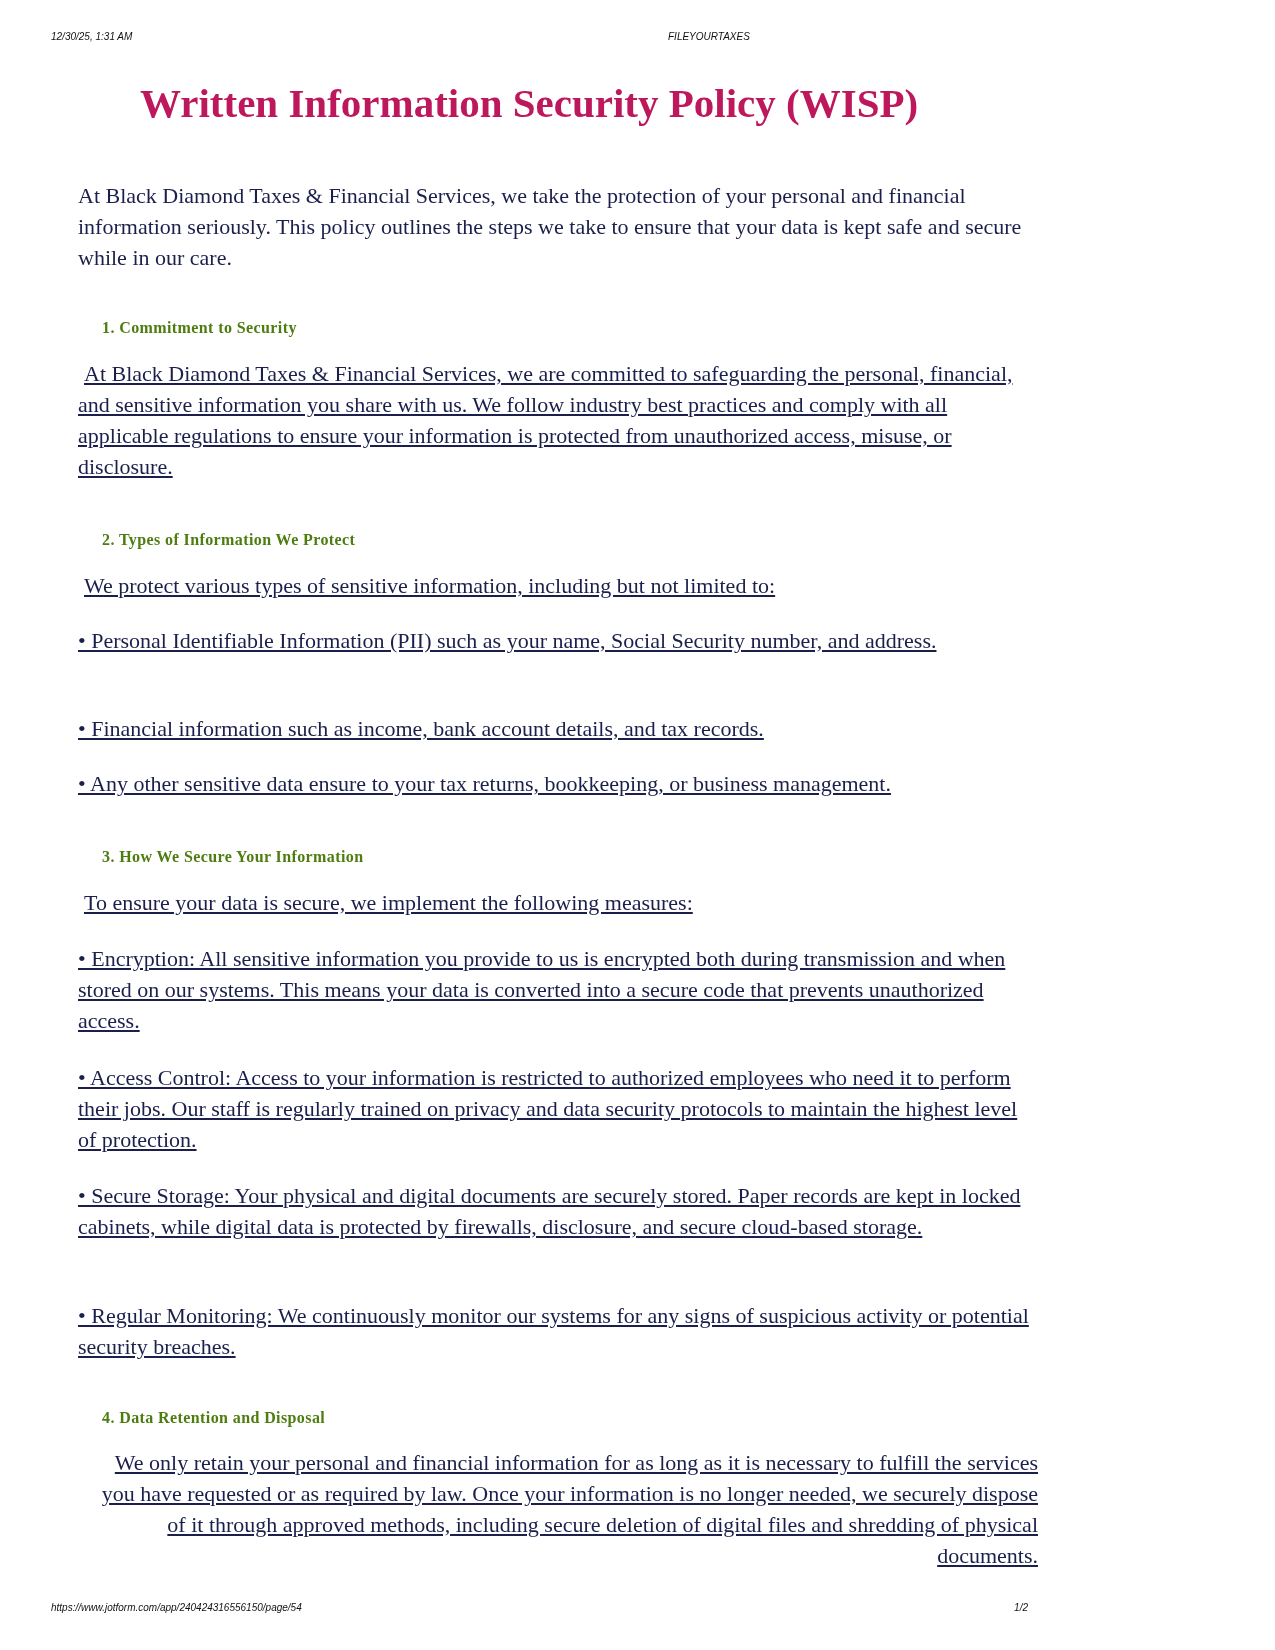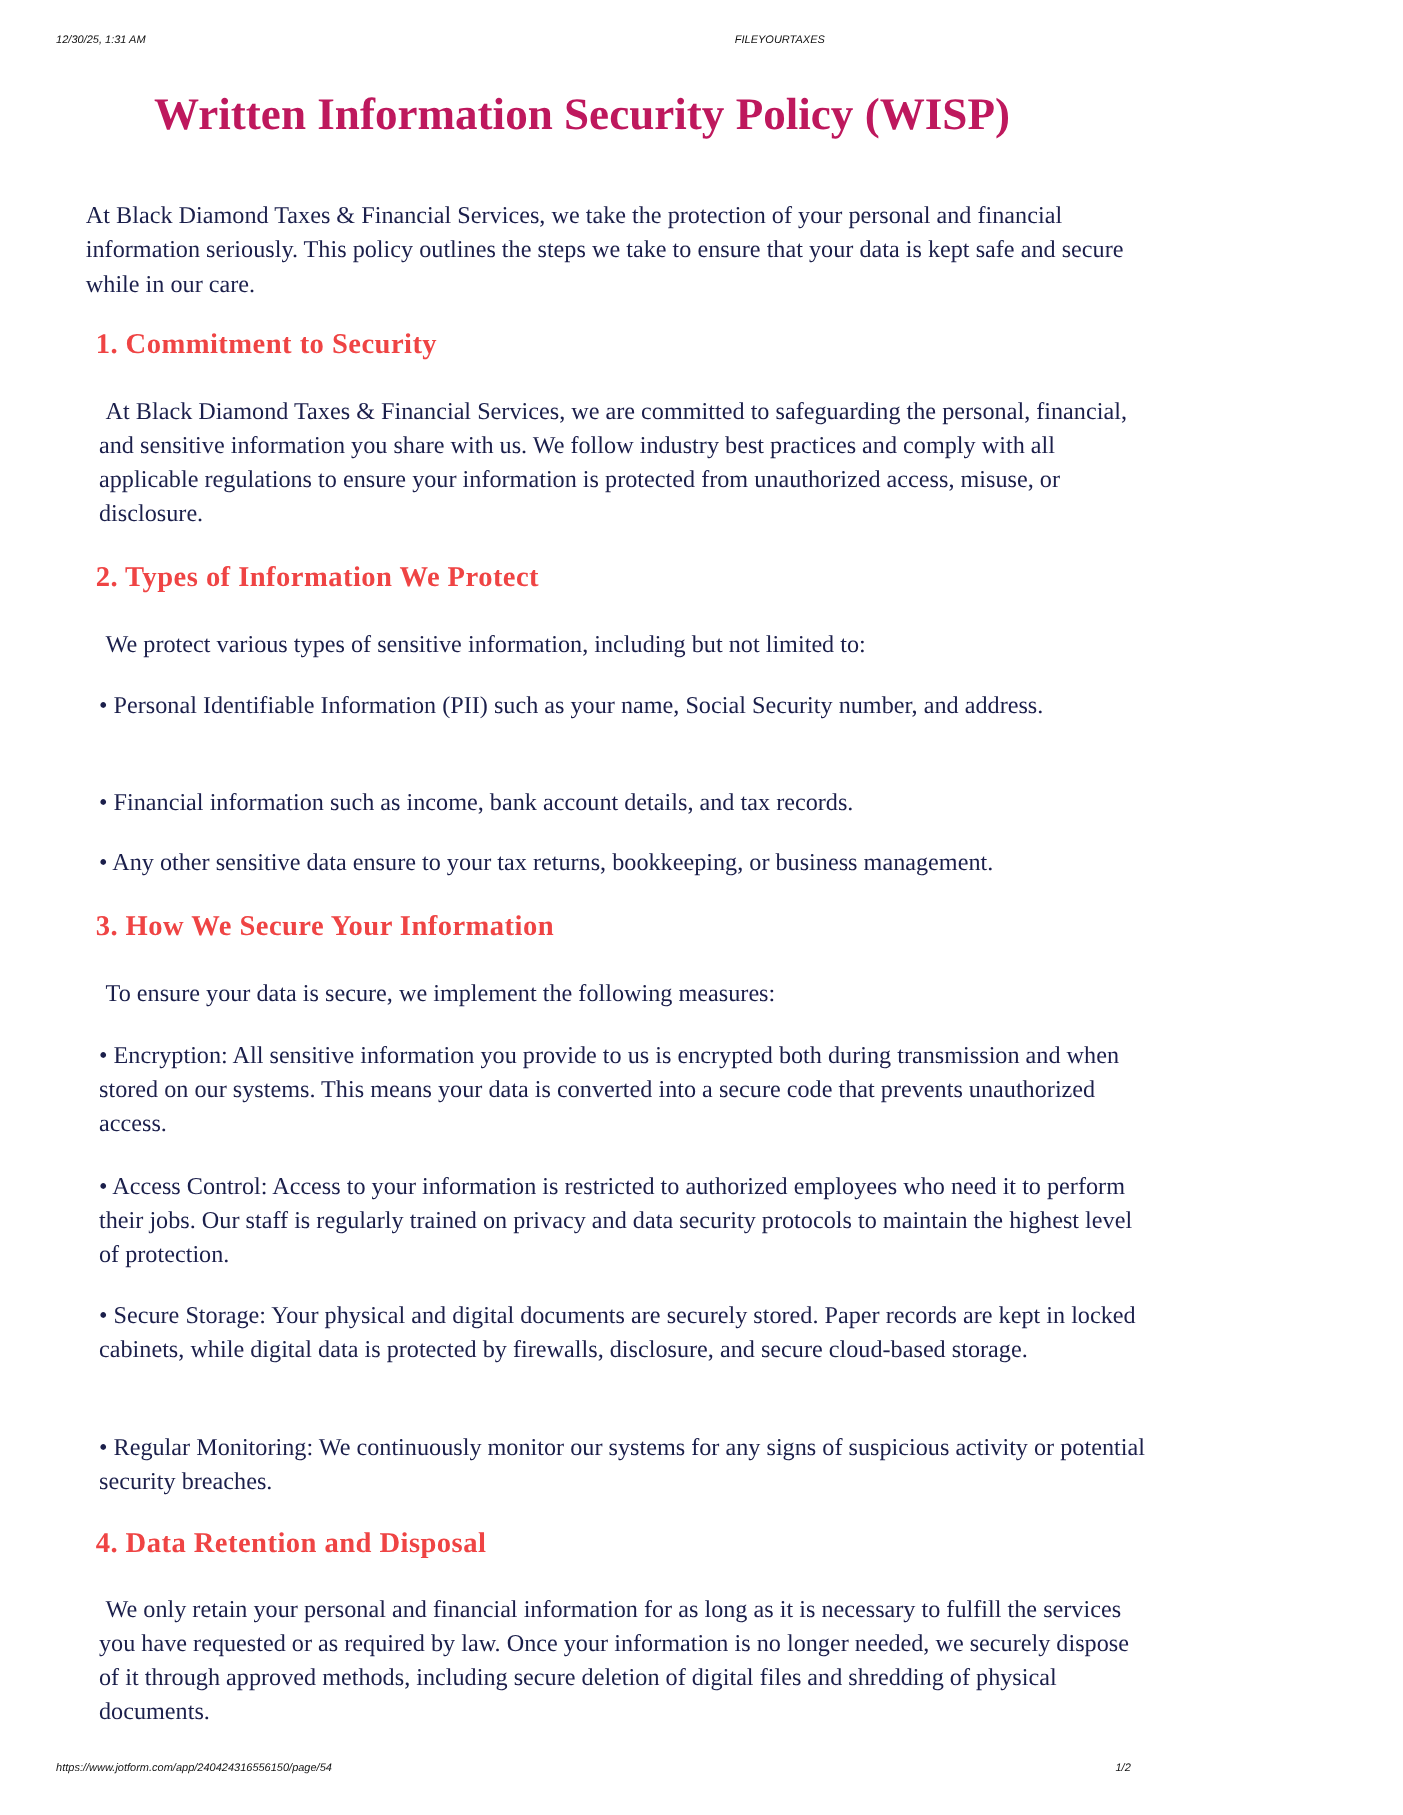--- a/index.html
+++ b/index.html
@@ -54,36 +54,37 @@
     left: 0;
     top: 180px;
     width: 960px;
     margin: 0;
     font-size: 22px;
     line-height: 31px;
   }
   .section-heading {
     position: absolute;
     left: 9px;
-    margin: 0;
+    margin: 15px;
     font-family: "Liberation Serif", serif;
     font-weight: bold;
-    font-size: 26px;
+    font-size: 16px;
     line-height: 32px;
-    color: #ef4444;
+    color: #4d7c0f;
     letter-spacing: 0.4px;
     white-space: nowrap;
   }
   .para {
     position: absolute;
-    left: 12px;
+    left: 0;
     width: 960px;
     margin: 0;
     font-size: 22px;
     line-height: 31px;
+    text-decoration: underline;
   }
   .para.lead { text-indent: 6px; }
 </style>
 </head>
 <body>
 
 <div class="print-header">
   <span class="ph-left">12/30/25, 1:31 AM</span>
   <span class="ph-center">FILEYOURTAXES</span>
 </div>
@@ -103,19 +104,19 @@
   <p class="para" style="top:768px;">• Any other sensitive data ensure to your tax returns, bookkeeping, or business management.</p>
 
   <h2 class="section-heading" style="top:826px;">3. How We Secure Your Information</h2>
   <p class="para lead" style="top:887px;">To ensure your data is secure, we implement the following measures:</p>
   <p class="para" style="top:943px;">• Encryption: All sensitive information you provide to us is encrypted both during transmission and when stored on our systems. This means your data is converted into a secure code that prevents unauthorized access.</p>
   <p class="para" style="top:1062px;">• Access Control: Access to your information is restricted to authorized employees who need it to perform their jobs. Our staff is regularly trained on privacy and data security protocols to maintain the highest level of protection.</p>
   <p class="para" style="top:1180px;">• Secure Storage: Your physical and digital documents are securely stored. Paper records are kept in locked cabinets, while digital data is protected by firewalls, disclosure, and secure cloud-based storage.</p>
   <p class="para" style="top:1300px;">• Regular Monitoring: We continuously monitor our systems for any signs of suspicious activity or potential security breaches.</p>
 
   <h2 class="section-heading" style="top:1387px;">4. Data Retention and Disposal</h2>
-  <p class="para lead" style="top:1447px;">We only retain your personal and financial information for as long as it is necessary to fulfill the services you have requested or as required by law. Once your information is no longer needed, we securely dispose of it through approved methods, including secure deletion of digital files and shredding of physical documents.</p>
+  <p class="para lead" style="top:1447px;text-align:right;">We only retain your personal and financial information for as long as it is necessary to fulfill the services you have requested or as required by law. Once your information is no longer needed, we securely dispose of it through approved methods, including secure deletion of digital files and shredding of physical documents.</p>
 </div>
 
 <div class="print-footer">
   <span class="ph-left">https://www.jotform.com/app/240424316556150/page/54</span>
   <span class="pf-right">1/2</span>
 </div>
 
 </body></html>

